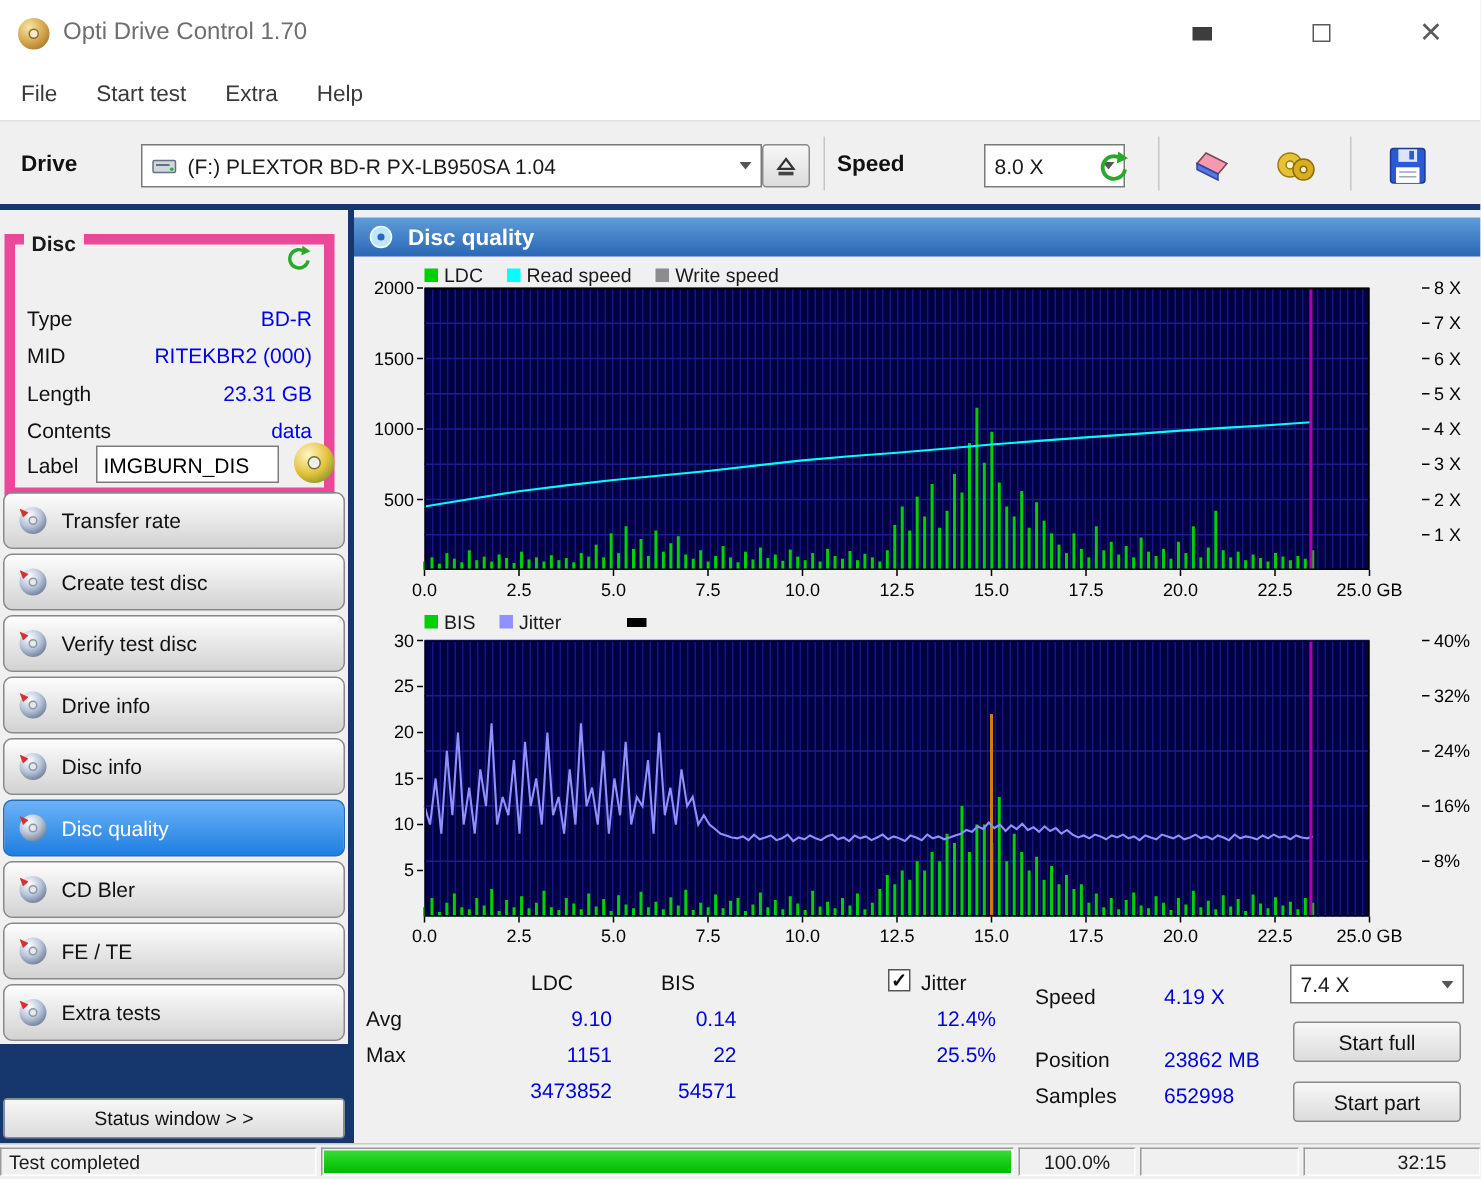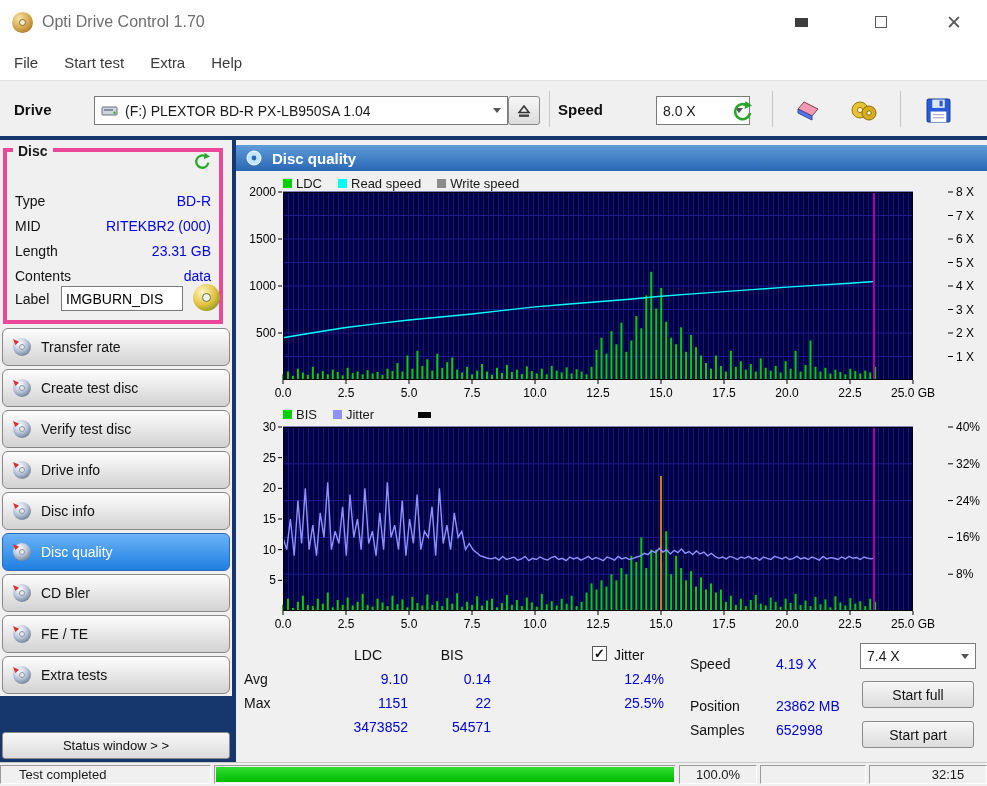--- a/index.html
+++ b/index.html
@@ -29,21 +29,21 @@
   .chev{width:0;height:0;border-left:4px solid transparent;border-right:4px solid transparent;border-top:5px solid #555;}
   .toolbtn{display:flex;align-items:center;justify-content:center;}
   .vsep{width:1px;background:#c6c6c6;top:10px;height:36px;}
   .push{background:linear-gradient(180deg,#f7f7f7,#dcdcdc);border:1px solid #8a8a8a;border-radius:3px;
         font-size:14px;display:flex;align-items:center;justify-content:center;box-sizing:border-box;color:#111;}
   
   .navline{left:0;top:136px;width:987px;height:4px;background:#16366e;}
   .vdivider{left:232px;top:140px;width:4px;height:622px;background:#16366e;}
   
   .sidebar{left:0;top:140px;width:232px;height:622px;background:#f0f0f0;}
-  .groupbox{left:3px;top:8px;width:220px;height:176px;border:4px solid #ec4899;box-sizing:border-box;}
+  .groupbox{left:3px;top:16px;width:220px;height:176px;border:7px solid #ec4899;box-sizing:border-box;}
   .gb-title{position:absolute;left:6px;top:-9px;background:#f0f0f0;padding:0 5px;font-weight:bold;font-size:14px;}
   .inforow-label{font-size:14px;color:#111;}
   .inforow-value{font-size:14px;color:#0000e6;text-align:right;}
   .labelinput{left:54px;top:134px;width:122px;height:25px;border:1px solid #7a7a7a;background:#fff;
       font-size:14px;font-family:"Liberation Sans",sans-serif;padding:0 4px;box-sizing:border-box;}
   .discbtn{left:186px;top:132px;width:27px;height:27px;border-radius:50%;
       background:radial-gradient(circle at 35% 30%,#fdf6c8,#e4c23e 50%,#8d9a28 80%,#5c6a18);}
   .discbtn::after{content:'';position:absolute;left:9px;top:9px;width:9px;height:9px;border-radius:50%;
       background:#f0f0f0;border:1px solid #6a7430;box-sizing:border-box;}
   .sbtn{position:absolute;left:2px;width:228px;height:38px;border:1px solid #888;border-radius:6px;
@@ -909,20 +909,20 @@
     <span class="ctext">7.4 X</span>
     <span class="arrowzone">
         <span class="chev"></span>
       </span>
   </div>
   <div class="abs push" style="left:626px;top:541px;width:112px;height:27px;">Start full</div>
   <div class="abs push" style="left:626px;top:581px;width:112px;height:27px;">Start part</div>
 </div>
 
 <div class="abs statusbar">
-  <div class="scell" style="left:0;width:211px;padding-left:18px;">Test completed</div>
+  <div class="scell" style="left:0;width:211px;padding-left:5px;">Test completed</div>
   <div class="scell" style="left:214px;width:462px;">
     <div class="progress-fill"></div>
   </div>
   <div class="scell" style="left:679px;width:78px;justify-content:center;">100.0%</div>
   <div class="scell" style="left:760px;width:106px;"></div>
   <div class="scell" style="left:869px;width:118px;justify-content:center;padding-left:40px;">32:15</div>
 </div>
 
 </body></html>

